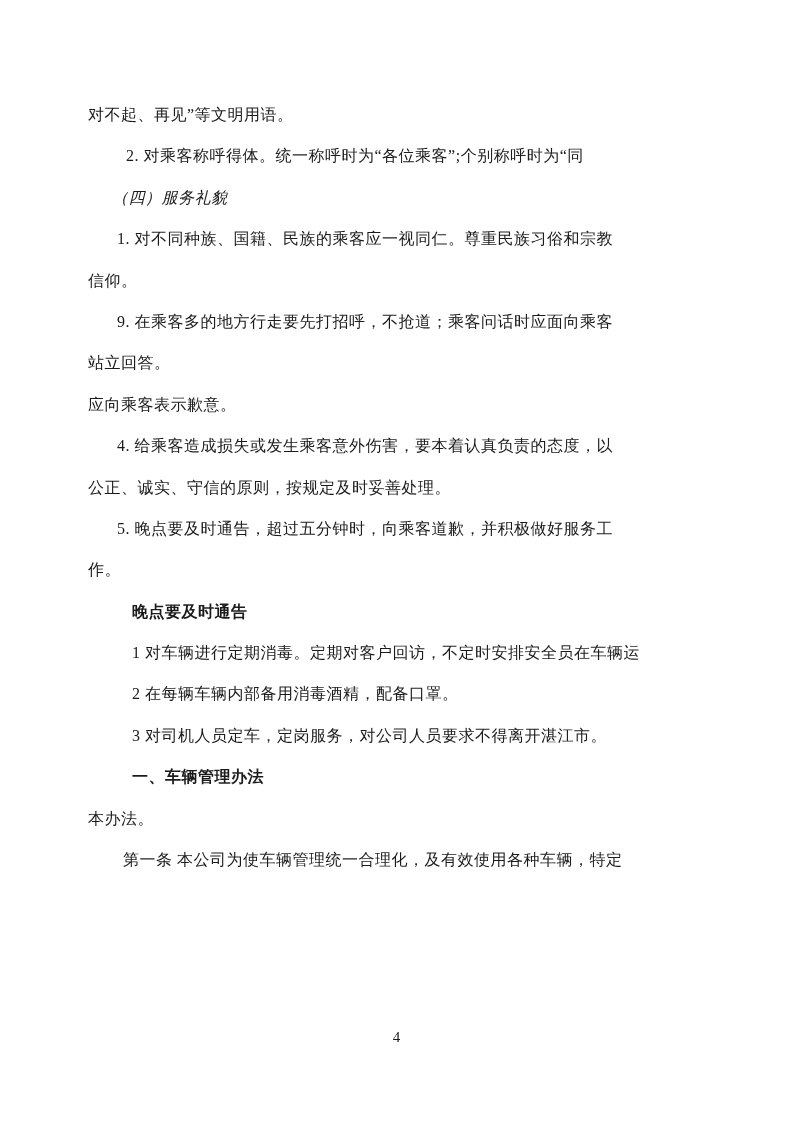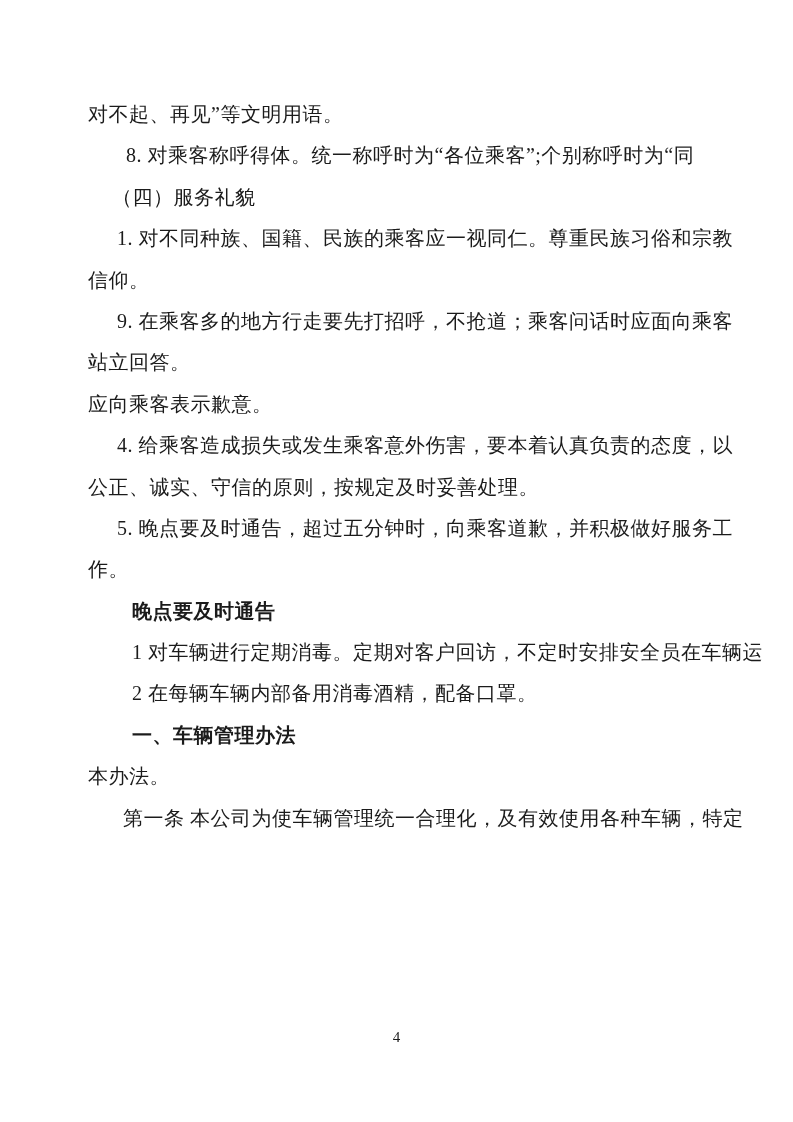--- a/index.html
+++ b/index.html
@@ -18,28 +18,28 @@
   .content {
     position: absolute;
     left: 88px;
     top: 94px;
     width: 640px;
   }
   .para { margin: 0; padding: 0; }
   .l {
     height: 41.4px;
     line-height: 41.4px;
-    font-size: 20px;
+    font-size: 16px;
     letter-spacing: 0.5px;
     color: #1b1b1b;
     white-space: nowrap;
   }
   .b { font-weight: bold; }
   
-  .ind-sm   { padding-left: 24px; }  
+  .ind-sm   { padding-left: 24px; font-style: italic; }  
   .ind-md   { padding-left: 29px; }  
   .ind-lg   { padding-left: 38px; }  
   .ind-xl   { padding-left: 44px; }  
   .ind-cond { padding-left: 35px; }  
   .footer {
     position: absolute;
     left: 0;
     top: 1028px;
     width: 793px;
     text-align: center;
@@ -52,21 +52,21 @@
 <body>
 
 <div class="page">
   <div class="content">
 
     <div class="para">
       <div class="l">对不起、再见”等文明用语。</div>
     </div>
 
     <div class="para">
-      <div class="l ind-lg">8. 对乘客称呼得体。统一称呼时为“各位乘客”;个别称呼时为“同</div>
+      <div class="l ind-lg">2. 对乘客称呼得体。统一称呼时为“各位乘客”;个别称呼时为“同</div>
     </div>
 
     <div class="para">
       <div class="l ind-sm">（四）服务礼貌</div>
     </div>
 
     <div class="para">
       <div class="l ind-md">1. 对不同种族、国籍、民族的乘客应一视同仁。尊重民族习俗和宗教</div>
       <div class="l">信仰。</div>
     </div>
@@ -95,20 +95,23 @@
     </div>
 
     <div class="para">
       <div class="l ind-xl">1 对车辆进行定期消毒。定期对客户回访，不定时安排安全员在车辆运</div>
     </div>
 
     <div class="para">
       <div class="l ind-xl">2 在每辆车辆内部备用消毒酒精，配备口罩。</div>
     </div>
 
+    <div class="para">
+      <div class="l ind-xl">3 对司机人员定车，定岗服务，对公司人员要求不得离开湛江市。</div>
+    </div>
 
     <div class="para">
       <div class="l b ind-xl">一、车辆管理办法</div>
     </div>
 
     <div class="para">
       <div class="l">本办法。</div>
       <div class="l ind-cond">第一条 本公司为使车辆管理统一合理化，及有效使用各种车辆，特定</div>
     </div>
 

